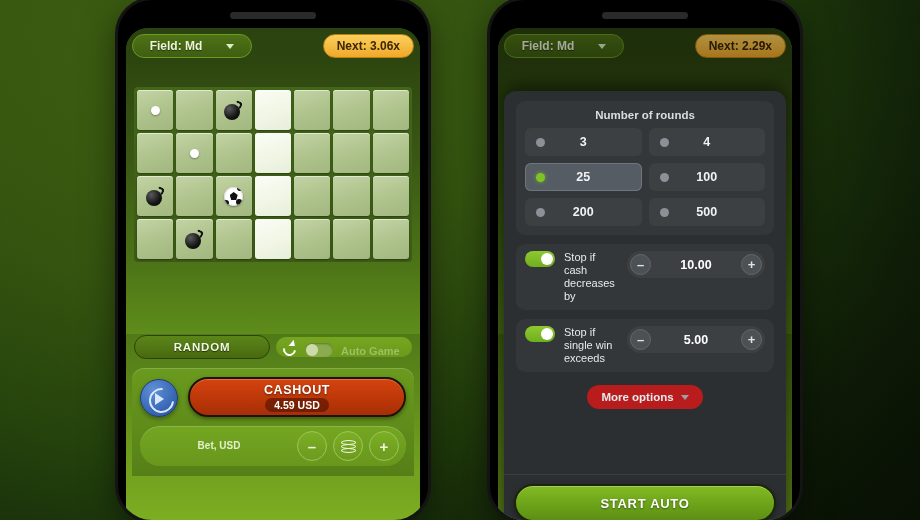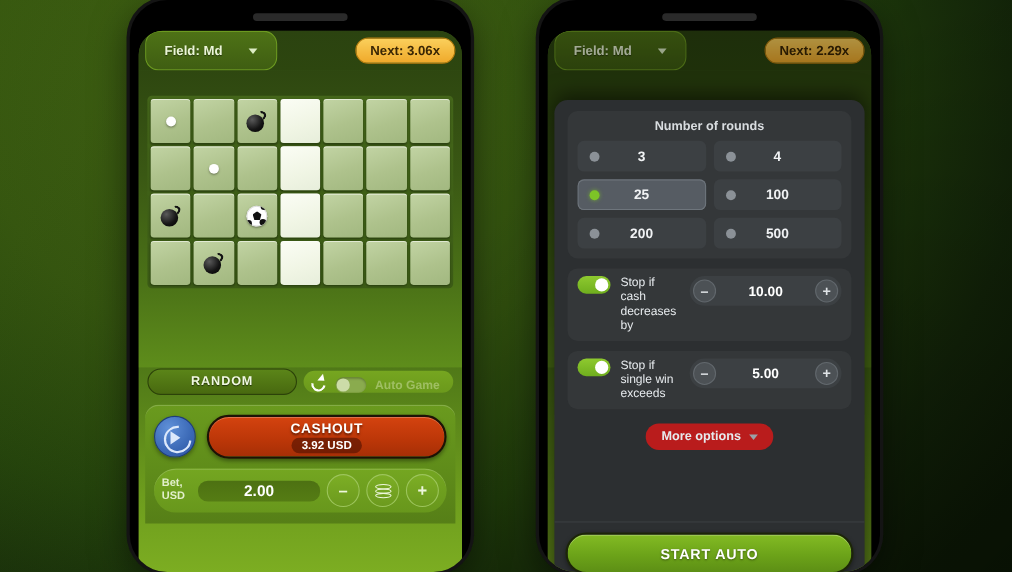--- a/index.html
+++ b/index.html
@@ -42,21 +42,21 @@
   }
 
   
   .topbar{
     position:relative; height:36px;
     padding:5px 6px;
     display:flex; align-items:center; justify-content:space-between;
     background:linear-gradient(180deg,#2b4310 0%,#2d460f 100%);
   }
   .field-sel{
-    height:36px; min-width:120px; padding:0 12px;
+    height:24px; min-width:120px; padding:0 12px;
     display:flex; align-items:center; justify-content:center; gap:24px;
     border-radius:12px;
     background:linear-gradient(180deg,#4e7216 0%,#3f5e12 100%);
     border:1px solid #6c9a20;
     color:#eaf5d6; font-size:12px; font-weight:600;
     text-shadow:0 1px 1px rgba(0,0,0,.5);
   }
   .chev{ width:0;height:0;border-left:4px solid transparent;border-right:4px solid transparent;border-top:5px solid #dcecc4; }
   .next-badge{
     height:24px; padding:0 13px; display:flex; align-items:center;
@@ -153,21 +153,21 @@
   .toggle-sm:after{ content:""; position:absolute; left:1px; top:1px; width:12px;height:12px;border-radius:50%;background:#ccdca8; }
   .auto-label{ color:#9fbf63; font-size:11px; font-weight:600; }
 
   
   .bottom{
     margin:8px 6px 0; padding:9px 8px 10px;
     border-radius:12px 12px 0 0;
     background:linear-gradient(180deg,#6a9a1e 0%,#5f8c1a 55%,#567f17 100%);
     box-shadow:inset 0 1px 0 rgba(255,255,255,.18);
   }
-  .cashrow{ display:flex; align-items:center; gap:10px; }
+  .cashrow{ display:flex; align-items:flex-end; gap:10px; }
   .replay-btn{
     width:38px;height:38px;border-radius:50%;
     background:radial-gradient(circle at 35% 28%, #5f90d8 0%, #3a68b5 60%, #2d52a0 100%);
     border:1px solid #1e3c79;
     position:relative; flex:0 0 auto;
     box-shadow:0 2px 4px rgba(0,0,0,.35);
   }
   .replay-btn:before{
     content:""; position:absolute; left:8px; top:8px; width:21px;height:21px;
     border:2.6px solid #dbe8fb; border-radius:50%;
@@ -385,27 +385,26 @@
         <span class="toggle-sm"></span>
         <span class="auto-label">Auto Game</span>
       </div>
     </div>
 
     <div class="bottom">
       <div class="cashrow">
         <div class="replay-btn"></div>
         <div class="cashout">
           <span class="t">CASHOUT</span>
-          <span class="a">3.92 USD</span>
+          <span class="a">4.59 USD</span>
         </div>
       </div>
       <div class="betrow">
         <div class="betfield">
           <span class="lab">Bet, USD</span>
-          <span class="val">2.00</span>
         </div>
         <div class="rbtn">–</div>
         <div class="rbtn">
           <span class="coin-ic">
               <span></span>
               <span></span>
               <span></span>
             </span>
         </div>
         <div class="rbtn">+</div>

